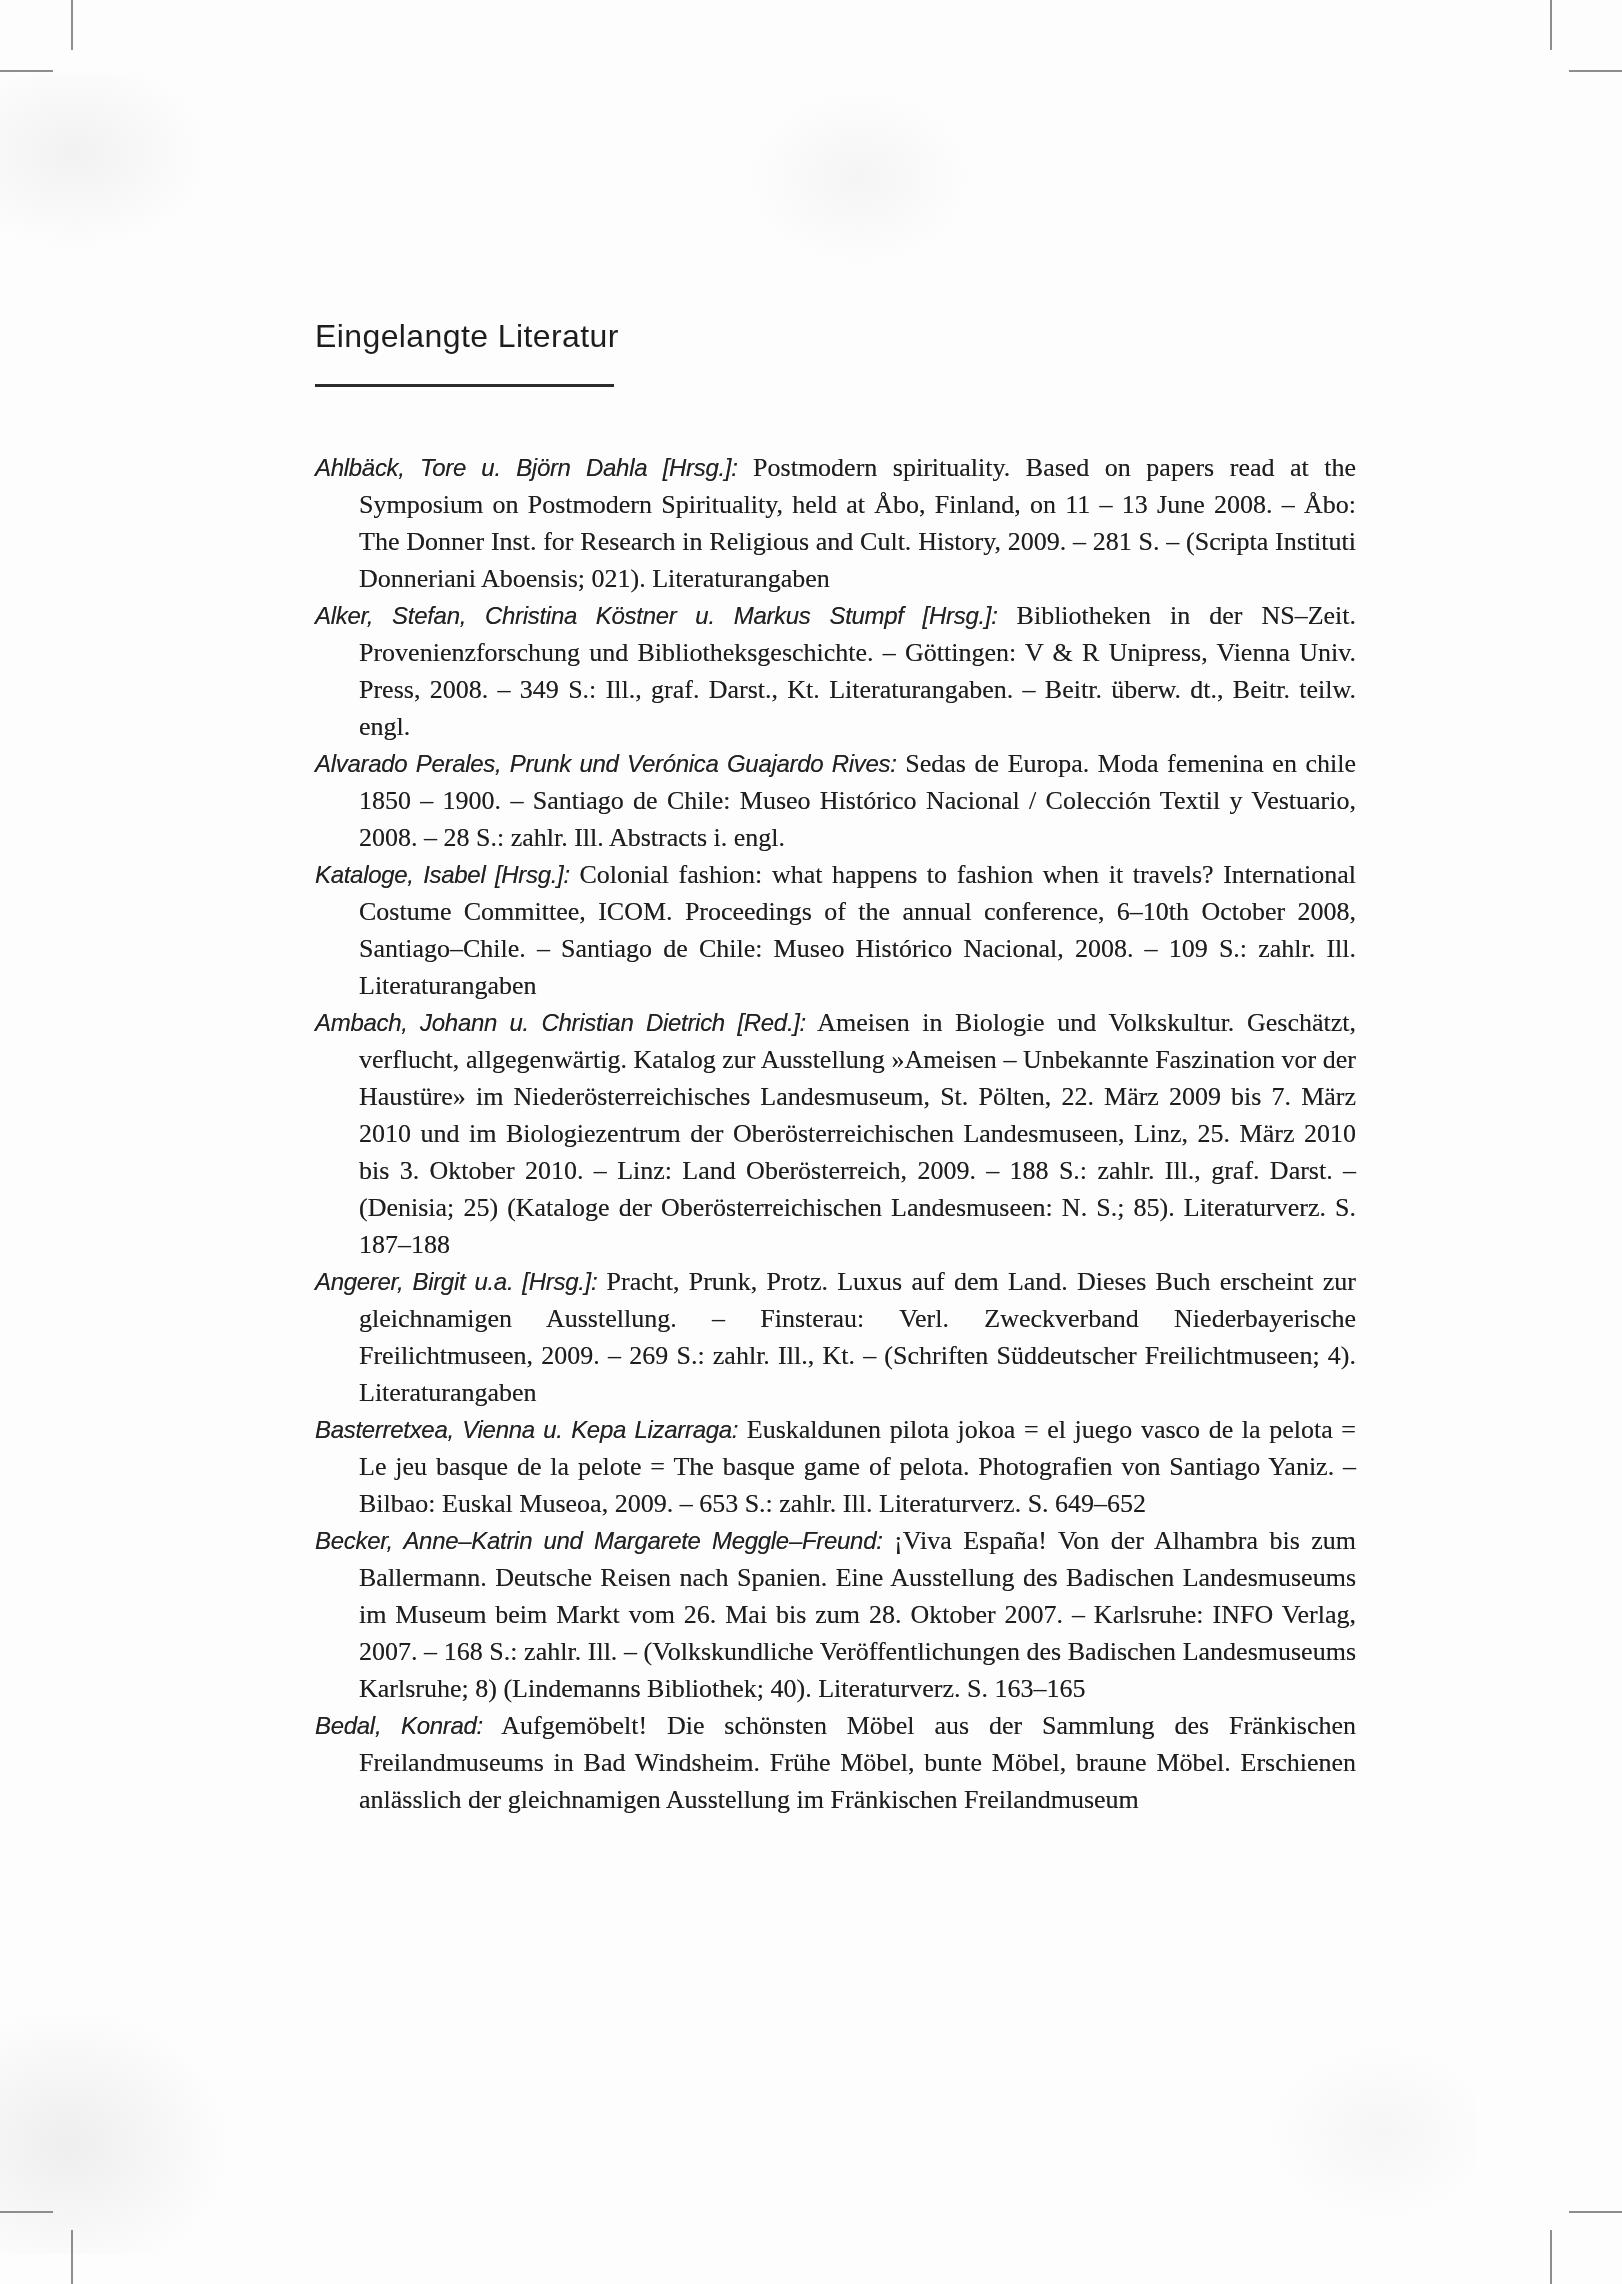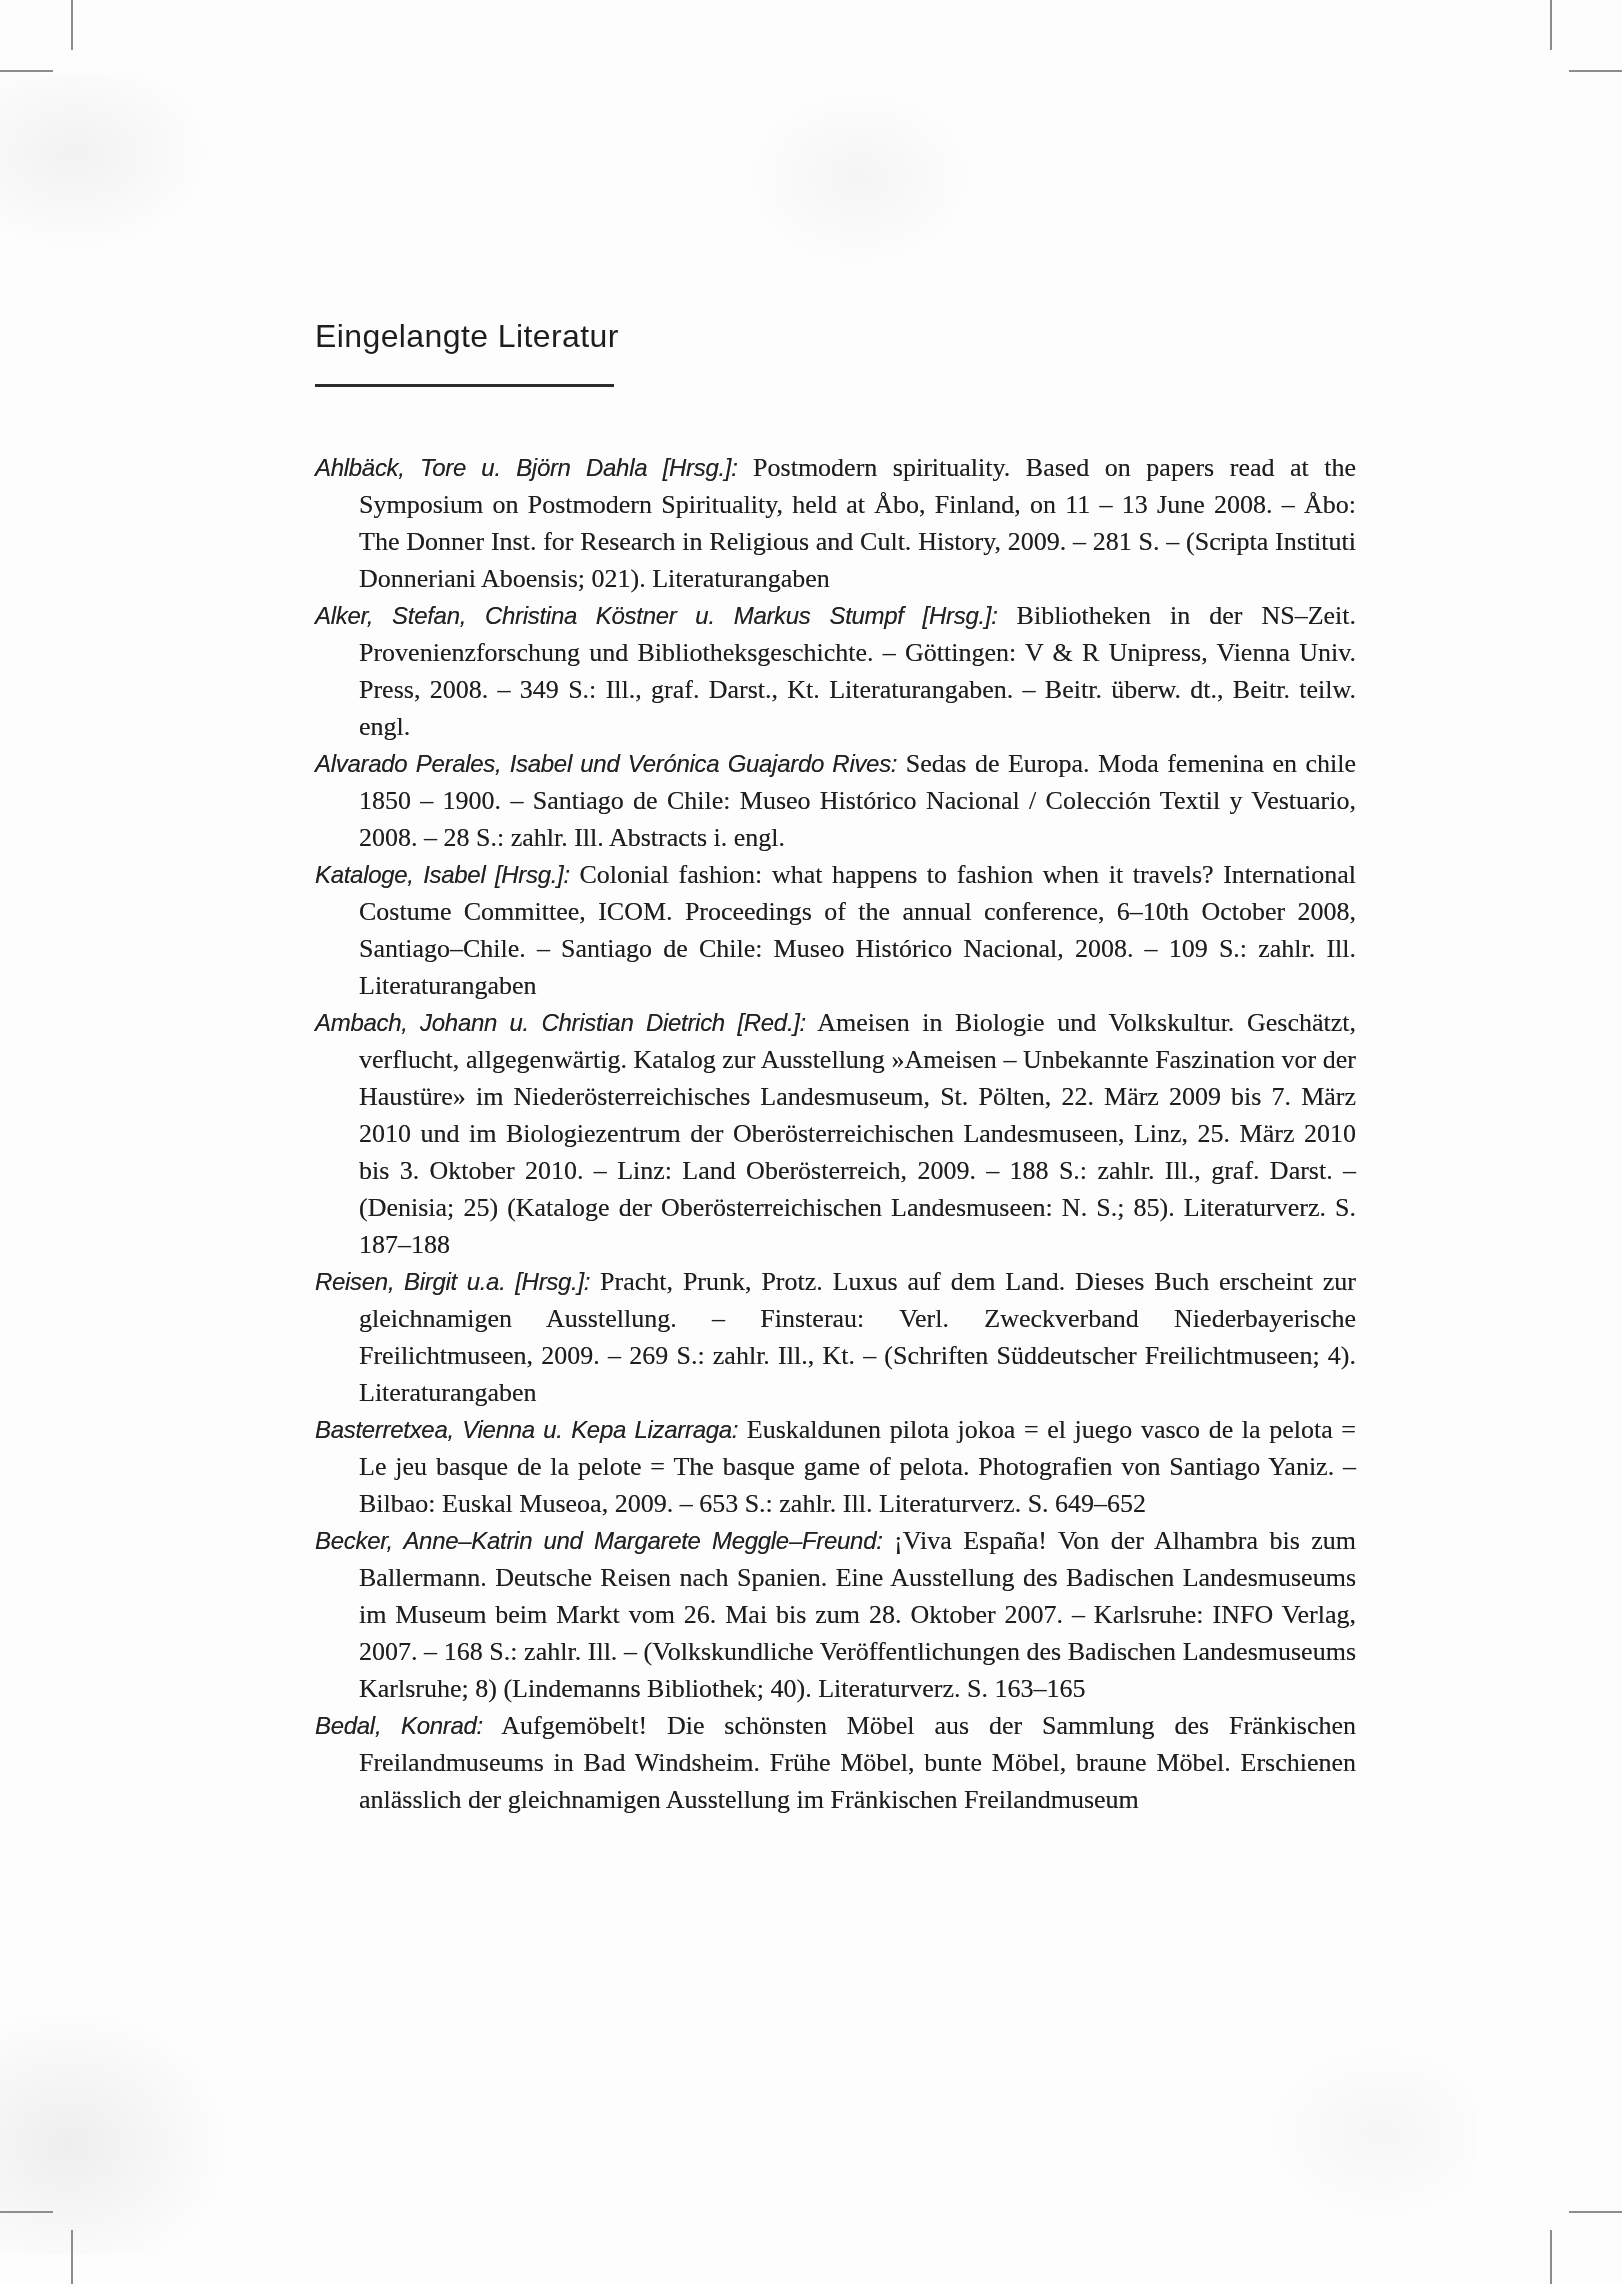--- a/index.html
+++ b/index.html
@@ -120,27 +120,27 @@
 
   <div class="title">Eingelangte Literatur</div>
   <div class="title-rule"></div>
 
   <div class="entries">
 
     <p class="entry"><span class="author">Ahlbäck, Tore u. Björn Dahla [Hrsg.]:</span> <span>Postmodern spirituality. Based on papers read at the Symposium on Postmodern Spirituality, held at Åbo, Finland, on 11 – 13 June 2008. – Åbo: The Donner Inst. for Research in Religious and Cult. History, 2009. – 281 S. – (Scripta Instituti Donneriani Aboensis; 021). Literaturangaben</span></p>
 
     <p class="entry"><span class="author">Alker, Stefan, Christina Köstner u. Markus Stumpf [Hrsg.]:</span> <span>Bibliotheken in der NS–Zeit. Provenienzforschung und Bibliotheksgeschichte. – Göttingen: V &amp; R Unipress, Vienna Univ. Press, 2008. – 349 S.: Ill., graf. Darst., Kt. Literaturangaben. – Beitr. überw. dt., Beitr. teilw. engl.</span></p>
 
-    <p class="entry"><span class="author">Alvarado Perales, Isabel und Verónica Guajardo Rives:</span> <span>Sedas de Europa. Moda femenina en chile 1850 – 1900. – Santiago de Chile: Museo Histórico Nacional / Colección Textil y Vestuario, 2008. – 28 S.: zahlr. Ill. Abstracts i. engl.</span></p>
+    <p class="entry"><span class="author">Alvarado Perales, Prunk und Verónica Guajardo Rives:</span> <span>Sedas de Europa. Moda femenina en chile 1850 – 1900. – Santiago de Chile: Museo Histórico Nacional / Colección Textil y Vestuario, 2008. – 28 S.: zahlr. Ill. Abstracts i. engl.</span></p>
 
     <p class="entry"><span class="author">Kataloge, Isabel [Hrsg.]:</span> <span>Colonial fashion: what happens to fashion when it travels? International Costume Committee, ICOM. Proceedings of the annual conference, 6–10th October 2008, Santiago–Chile. – Santiago de Chile: Museo Histórico Nacional, 2008. – 109 S.: zahlr. Ill. Literaturangaben</span></p>
 
     <p class="entry"><span class="author">Ambach, Johann u. Christian Dietrich [Red.]:</span> <span>Ameisen in Biologie und Volkskultur. Geschätzt, verflucht, allgegenwärtig. Katalog zur Ausstellung »Ameisen – Unbekannte Faszination vor der Haustüre» im Niederösterreichisches Landesmuseum, St. Pölten, 22. März 2009 bis 7. März 2010 und im Biologiezentrum der Oberösterreichischen Landesmuseen, Linz, 25. März 2010 bis 3. Oktober 2010. – Linz: Land Oberösterreich, 2009. – 188 S.: zahlr. Ill., graf. Darst. – (Denisia; 25) (Kataloge der Oberösterreichischen Landesmuseen: N. S.; 85). Literaturverz. S. 187–188</span></p>
 
-    <p class="entry"><span class="author">Reisen, Birgit u.a. [Hrsg.]:</span> <span>Pracht, Prunk, Protz. Luxus auf dem Land. Dieses Buch erscheint zur gleichnamigen Ausstellung. – Finsterau: Verl. Zweckverband Niederbayerische Freilichtmuseen, 2009. – 269 S.: zahlr. Ill., Kt. – (Schriften Süddeutscher Freilichtmuseen; 4). Literaturangaben</span></p>
+    <p class="entry"><span class="author">Angerer, Birgit u.a. [Hrsg.]:</span> <span>Pracht, Prunk, Protz. Luxus auf dem Land. Dieses Buch erscheint zur gleichnamigen Ausstellung. – Finsterau: Verl. Zweckverband Niederbayerische Freilichtmuseen, 2009. – 269 S.: zahlr. Ill., Kt. – (Schriften Süddeutscher Freilichtmuseen; 4). Literaturangaben</span></p>
 
     <p class="entry"><span class="author">Basterretxea, Vienna u. Kepa Lizarraga:</span> <span>Euskaldunen pilota jokoa = el juego vasco de la pelota = Le jeu basque de la pelote = The basque game of pelota. Photografien von Santiago Yaniz. – Bilbao: Euskal Museoa, 2009. – 653 S.: zahlr. Ill. Literaturverz. S. 649–652</span></p>
 
 
     <p class="entry"><span class="author">Becker, Anne–Katrin und Margarete Meggle–Freund:</span> <span>¡Viva España! Von der Alhambra bis zum Ballermann. Deutsche Reisen nach Spanien. Eine Ausstellung des Badischen Landesmuseums im Museum beim Markt vom 26. Mai bis zum 28. Oktober 2007. – Karlsruhe: INFO Verlag, 2007. – 168 S.: zahlr. Ill. – (Volkskundliche Veröffentlichungen des Badischen Landesmuseums Karlsruhe; 8) (Lindemanns Bibliothek; 40). Literaturverz. S. 163–165</span></p>
 
     <p class="entry"><span class="author">Bedal, Konrad:</span> <span>Aufgemöbelt! Die schönsten Möbel aus der Sammlung des Fränkischen Freilandmuseums in Bad Windsheim. Frühe Möbel, bunte Möbel, braune Möbel. Erschienen anlässlich der gleichnamigen Ausstellung im Fränkischen Freilandmuseum</span></p>
 
   </div>
 </div>

